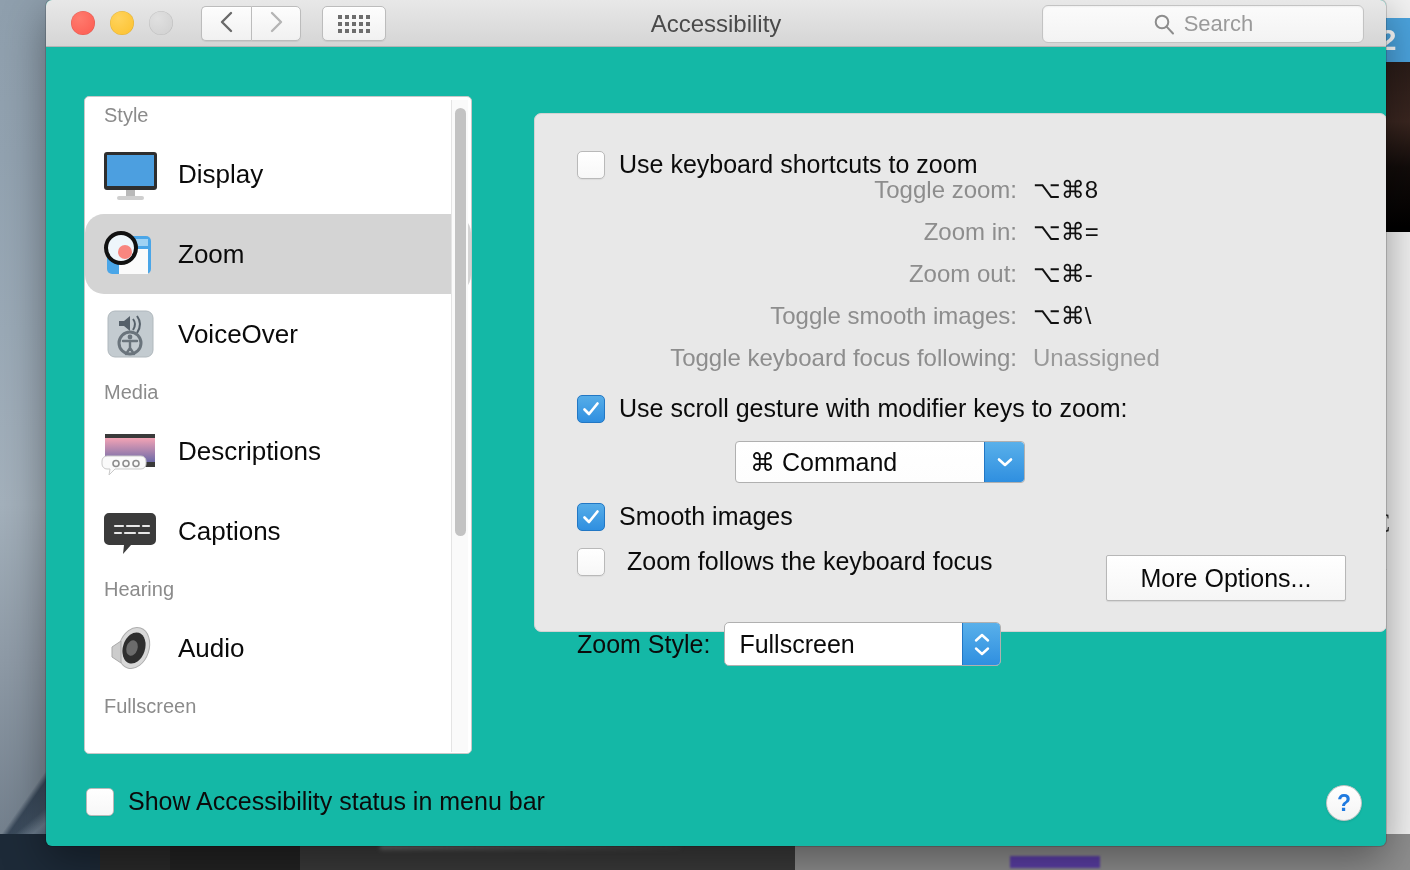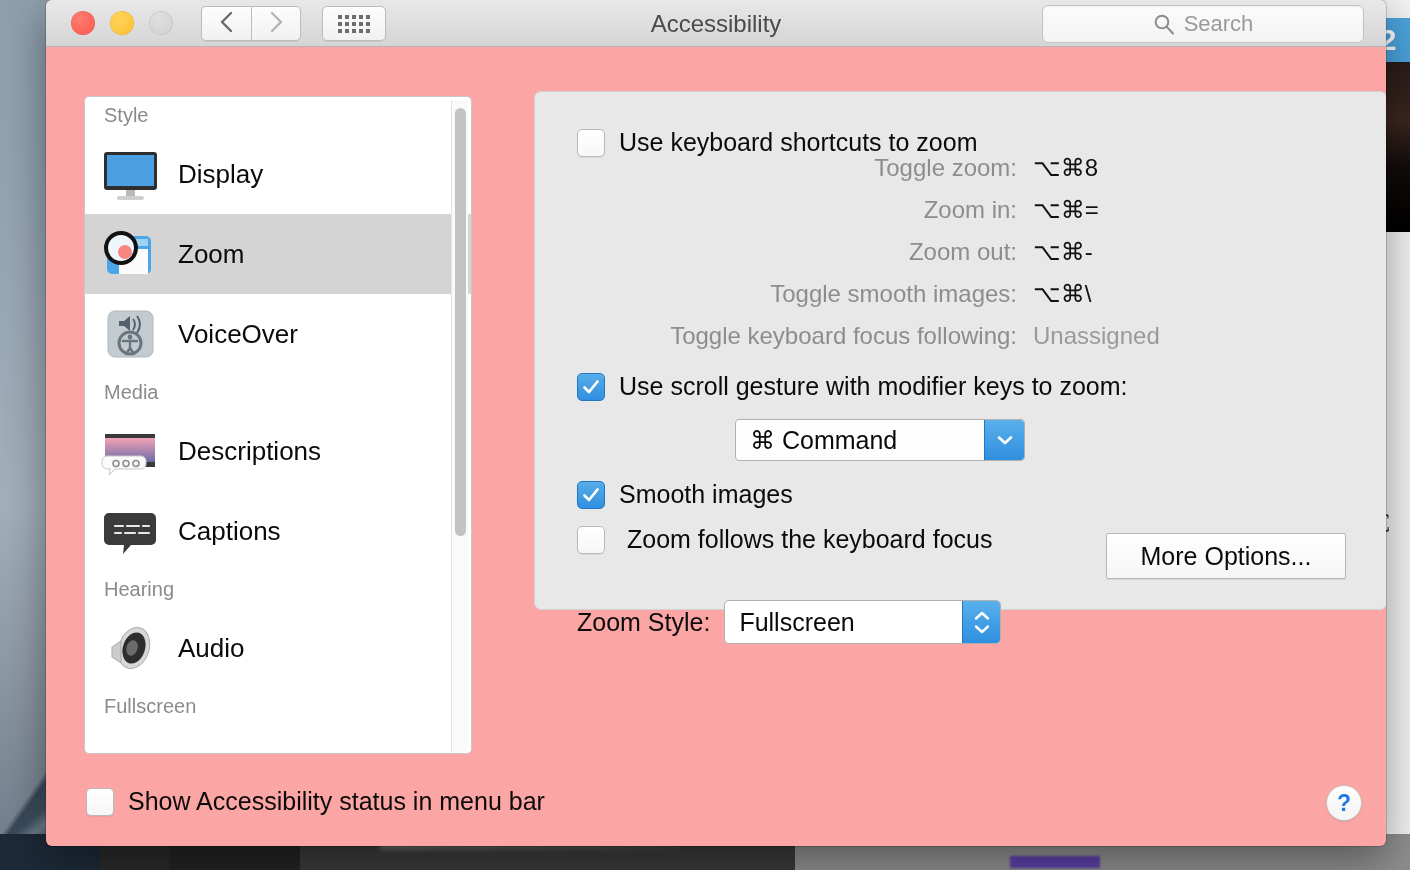--- a/index.html
+++ b/index.html
@@ -77,21 +77,21 @@
   #bg-bottom .purple {
     position:absolute; top:22px; left:1010px; width:90px; height:12px;
     background:#5c3fa8; filter: blur(1.2px);
   }
 
   
   #prefs-window {
     position: absolute;
     left: 46px; top: 0;
     width: 1340px; height: 846px;
-    background: #fca5a5;
+    background: #14b8a6;
     border-radius: 6px;
     box-shadow: 0 14px 44px rgba(0,0,0,.40), 0 0 0 1px rgba(0,0,0,.16);
     overflow: hidden;
   }
 
   
   #titlebar {
     position: relative;
     height: 47px;
     background: linear-gradient(180deg,#e8e8e8 0%, #d5d5d5 100%);
@@ -158,40 +158,40 @@
   }
   .sb-header {
     font-size: 20px; color: #8b8b8b;
     padding: 7px 0 7px 19px;
   }
   .sb-item {
     display: flex; align-items: center;
     height: 80px;
     padding-left: 14px;
   }
-  .sb-item.selected { background: #d4d4d4; }
+  .sb-item.selected { background: #d4d4d4; border-radius: 19px; }
   .sb-label { font-size: 26px; color: #0a0a0a; margin-left: 16px; }
   .sb-icon { width: 63px; height: 63px; position: relative; flex: 0 0 63px; }
 
   
   #sb-track {
     position: absolute; right: 3px; top: 3px;
     width: 17px; height: 652px;
     background: #fafafa;
     border-left: 1px solid #e4e4e4;
   }
   #sb-thumb {
     position: absolute; left: 3px; top: 8px;
     width: 11px; height: 428px;
     background: #c3c3c3; border-radius: 6px;
   }
 
   
   #main-panel {
-    position: absolute; left: 488px; top: 44px;
+    position: absolute; left: 488px; top: 66px;
     width: 853px; height: 519px;
     background: #e8e8e8;
     border: 1px solid #d2d2d2;
     border-radius: 7px;
     padding-left: 44px;
   }
 
   
   .cb {
     width: 28px; height: 28px;

